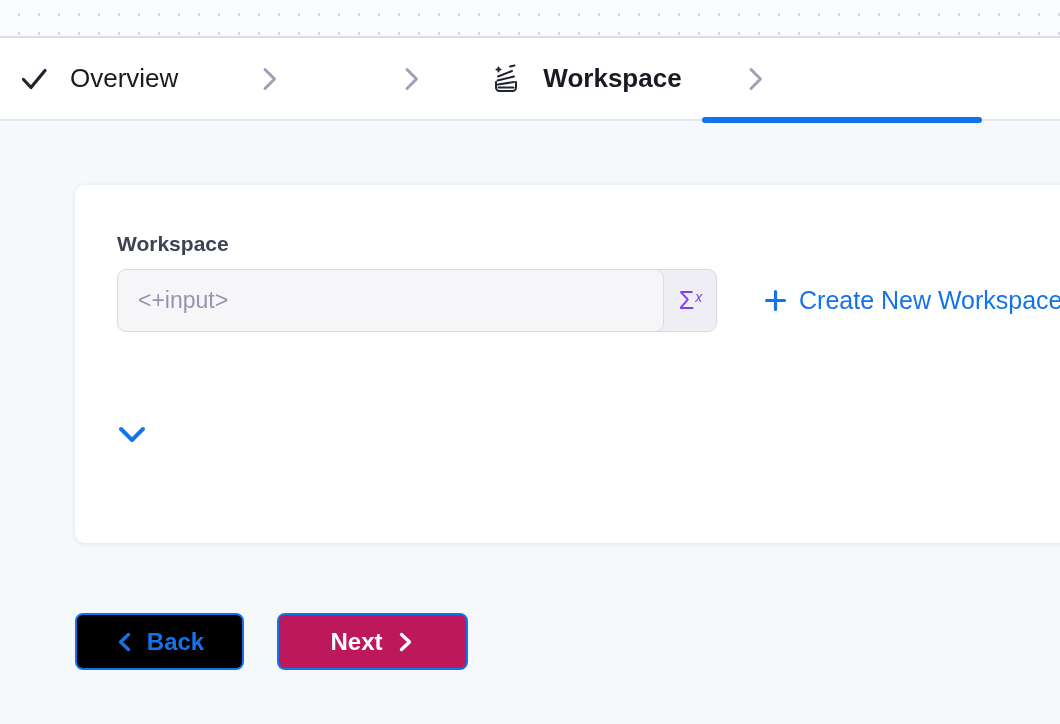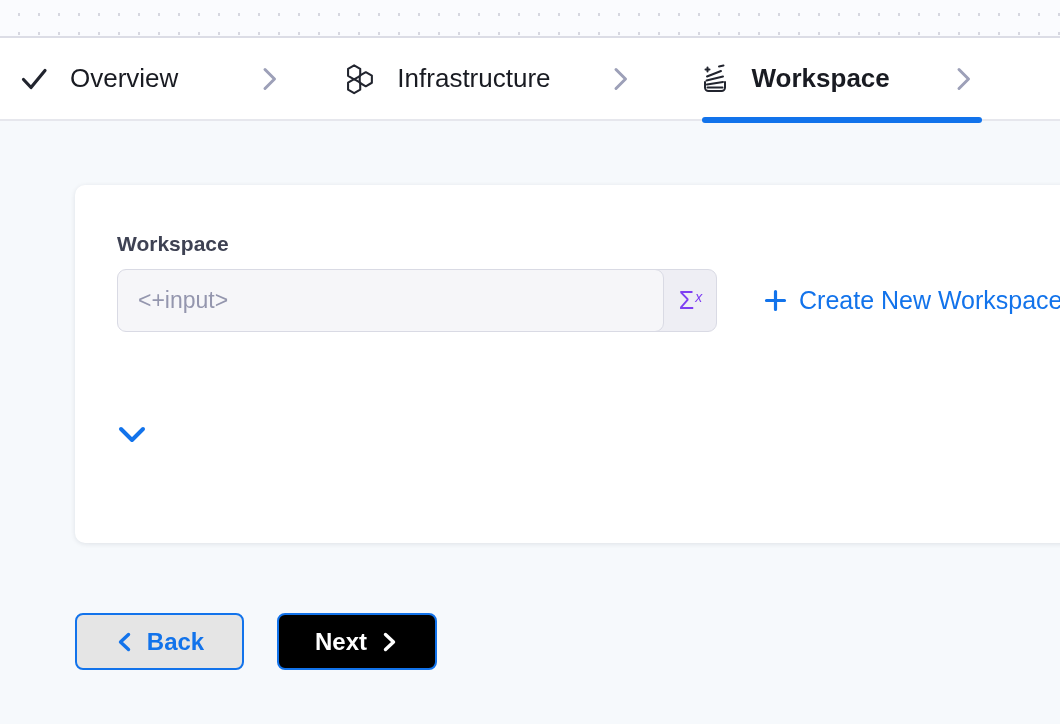--- a/index.html
+++ b/index.html
@@ -147,28 +147,28 @@
     gap: 14px;
     height: 57px;
     border-radius: 8px;
     font-family: "Liberation Sans", sans-serif;
     font-size: 24px;
     font-weight: 600;
     cursor: pointer;
   }
   .btn-back {
     width: 169px;
-    background: #e5e5e5;
+    background: #000000;
     border: 2px solid #1273eb;
     color: #1273eb;
   }
   .btn-next {
-    width: 160px;
+    width: 191px;
     margin-left: 33px;
-    background: #000000;
+    background: #be185d;
     border: 2px solid #1273eb;
     color: #ffffff;
   }
 </style>
 </head>
 <body>
 
 <div class="dot-strip"></div>
 
 <div class="stepper-bar">
@@ -181,30 +181,20 @@
     </span>
     <span>Overview</span>
   </div>
 
   <span class="sep sep-1">
     <svg width="24" height="28" viewBox="0 0 24 28" fill="none">
       <path d="M7 4.5l9.5 9.5L7 23.5" stroke="#9da0b8" stroke-width="3" stroke-linecap="round" stroke-linejoin="round"></path>
     </svg>
   </span>
 
-  <div class="step">
-    <span class="sicon">
-      <svg width="34" height="34" viewBox="0 0 28 28" fill="none" stroke="#21242e" stroke-width="1.7" stroke-linejoin="round">
-        <path d="M10 2.7l5 2.9v5.8l-5 2.9-5-2.9V5.6z"></path>
-        <path d="M19.6 8.4l5 2.9v5.8l-5 2.9-5-2.9v-5.8z"></path>
-        <path d="M10 14.1l5 2.9v5.8l-5 2.9-5-2.9V17z"></path>
-      </svg>
-    </span>
-    <span>Infrastructure</span>
-  </div>
 
   <span class="sep sep-2">
     <svg width="24" height="28" viewBox="0 0 24 28" fill="none">
       <path d="M7 4.5l9.5 9.5L7 23.5" stroke="#9da0b8" stroke-width="3" stroke-linecap="round" stroke-linejoin="round"></path>
     </svg>
   </span>
 
   <div class="step active">
     <span class="sicon">
       <svg width="32" height="32" viewBox="0 0 32 32" fill="none" stroke="#21242e" stroke-width="2" stroke-linecap="round" stroke-linejoin="round">

